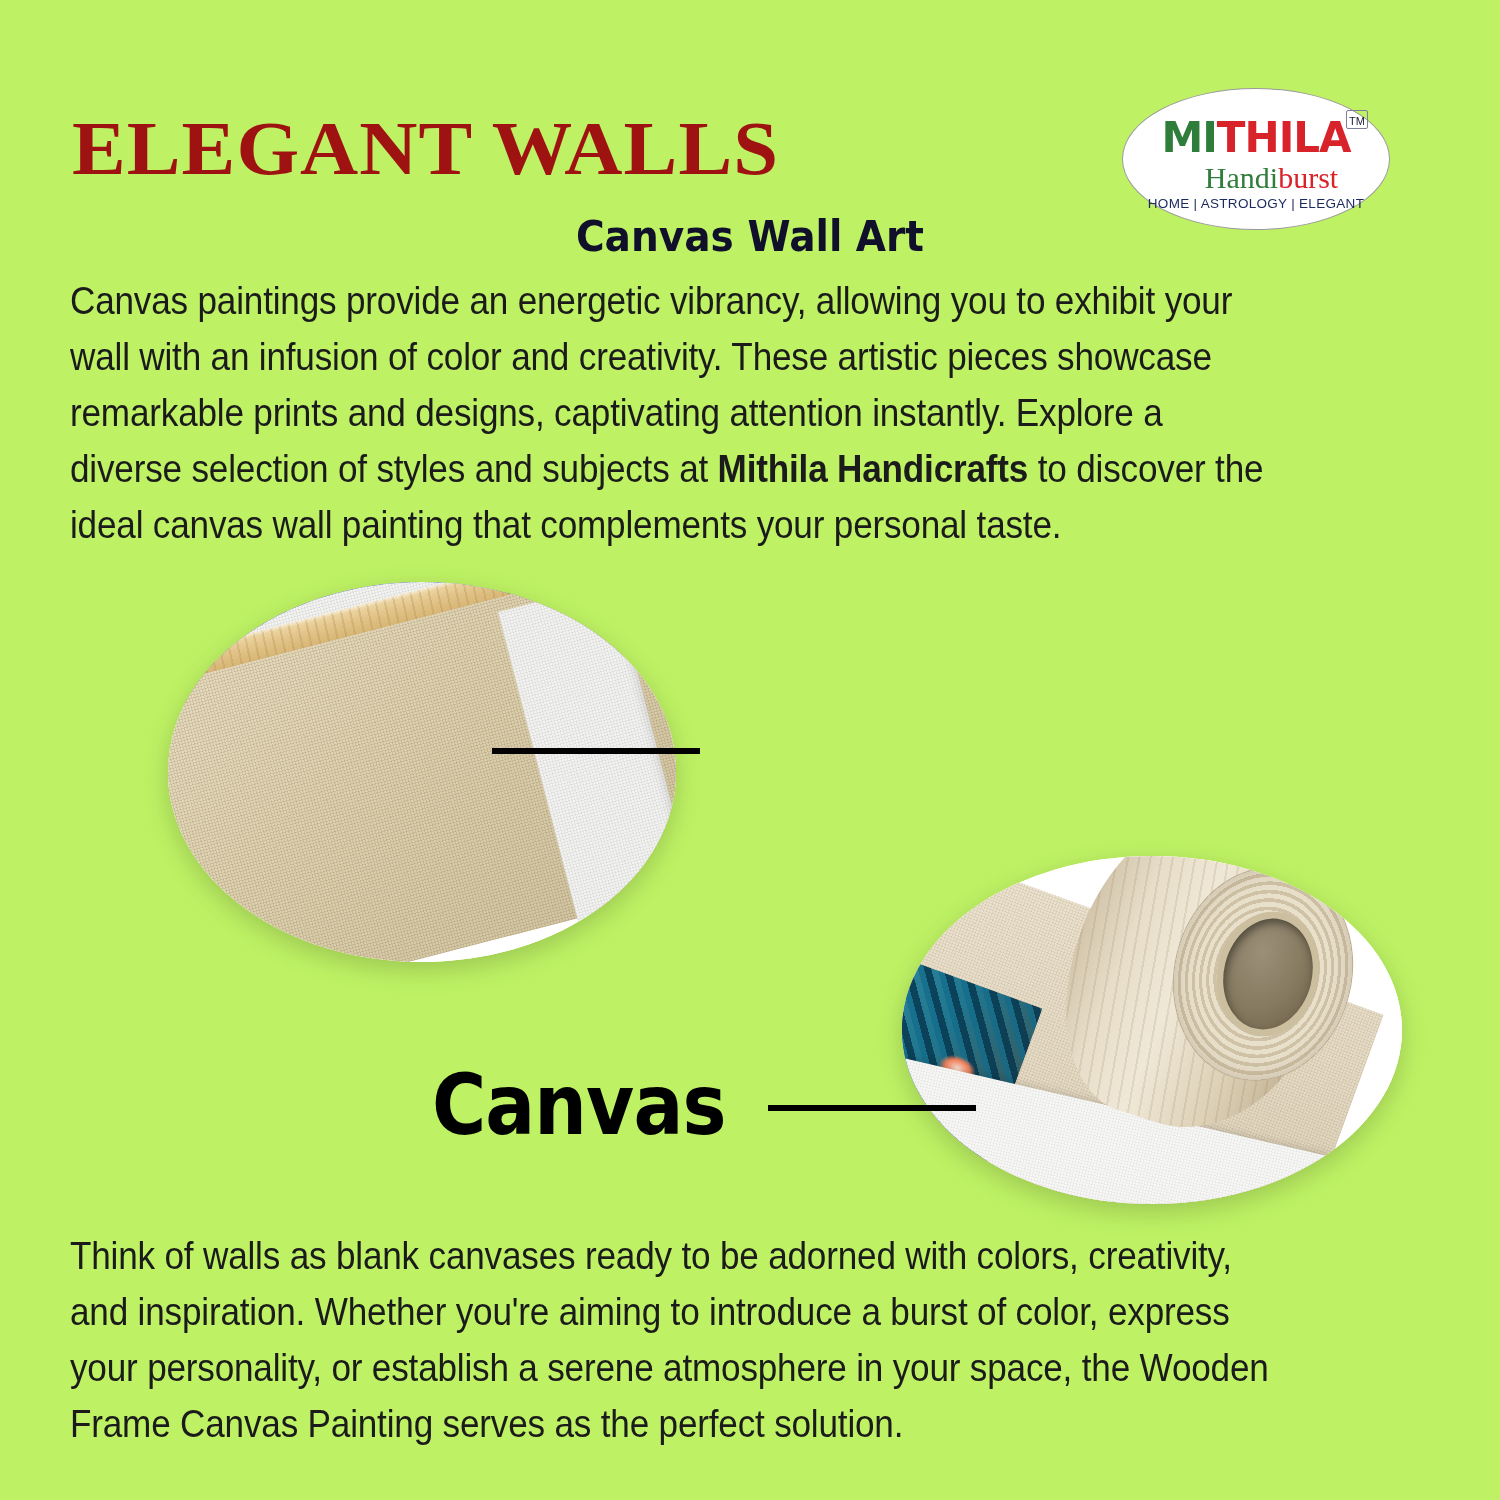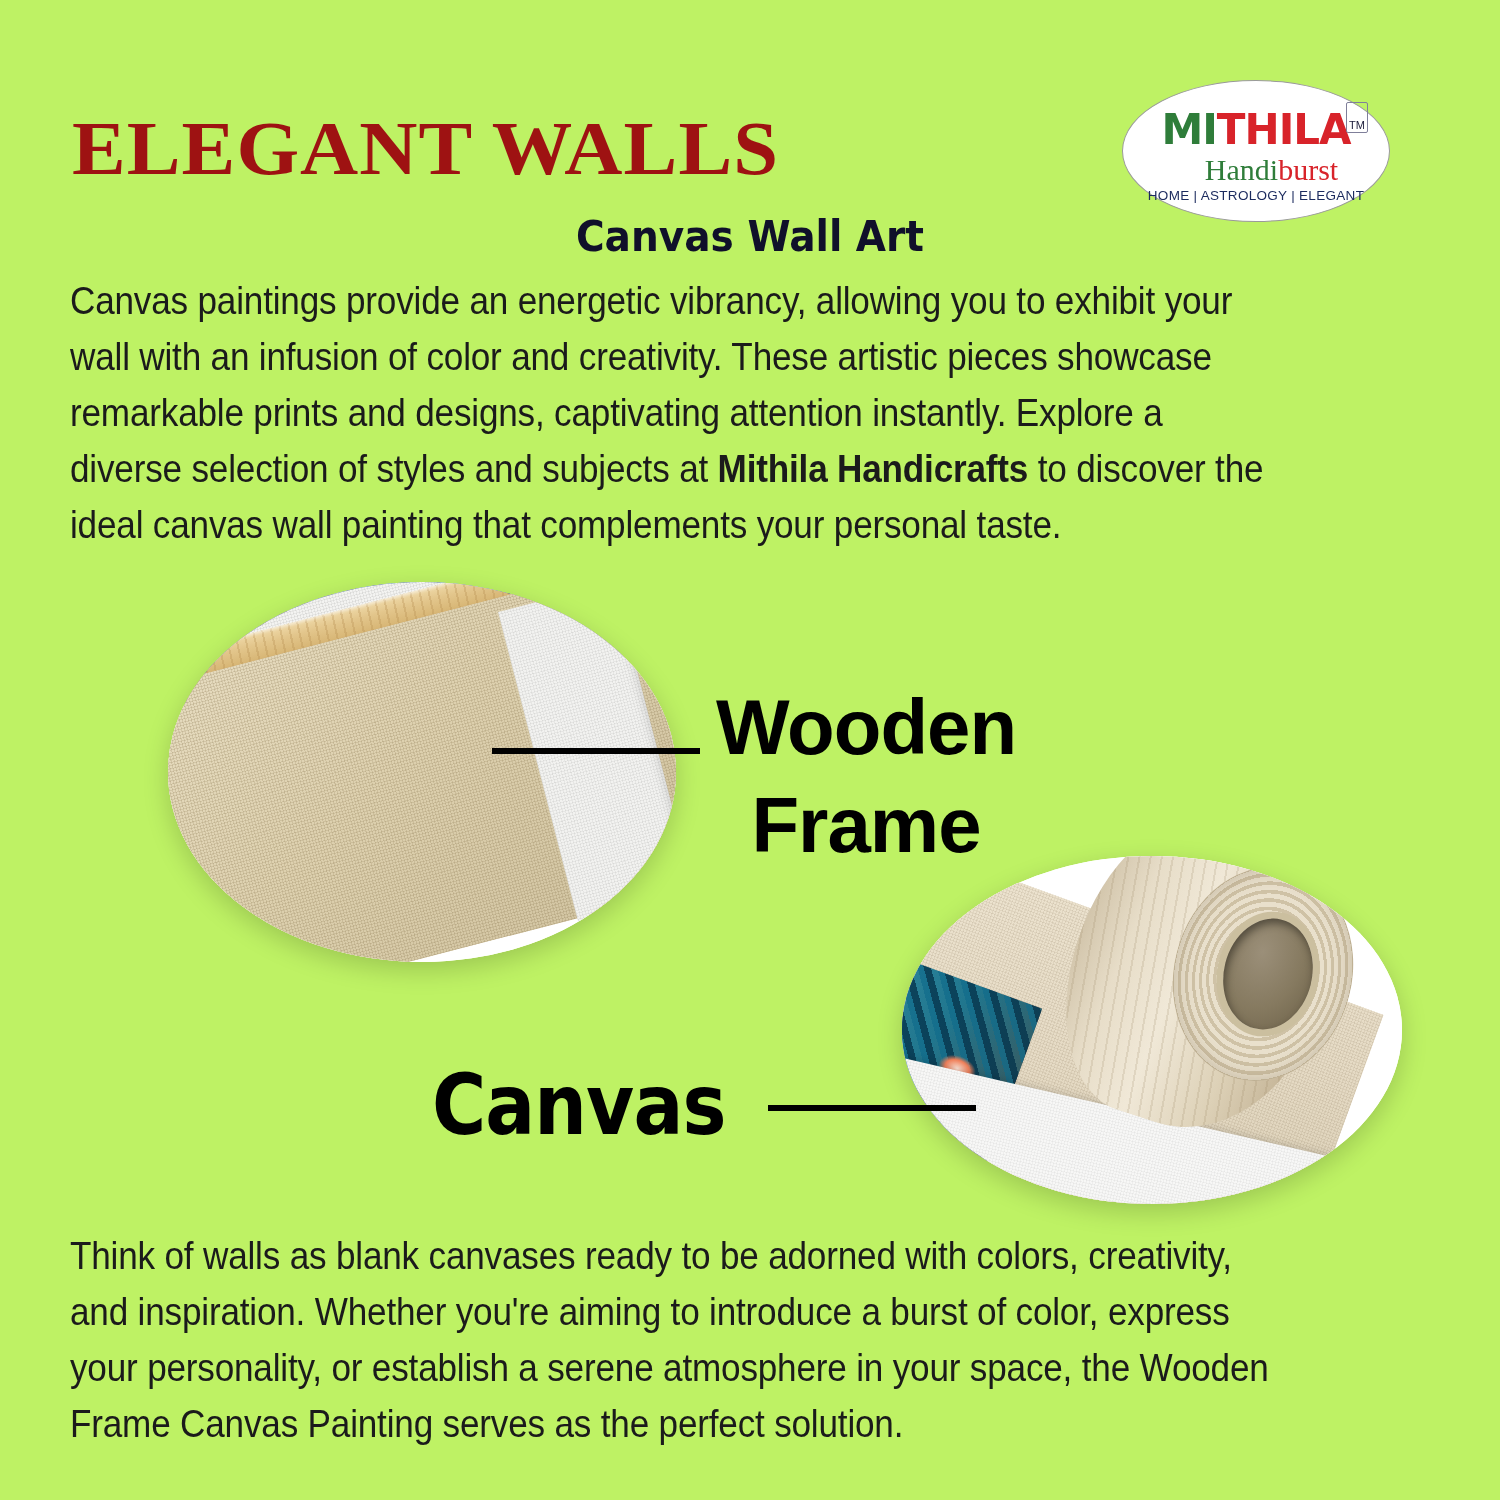--- a/index.html
+++ b/index.html
@@ -35,21 +35,21 @@
     color: #9e1212;
     transform: scaleX(1.06);
     transform-origin: left center;
     white-space: nowrap;
   }
 
   
   .logo {
     position: absolute;
     left: 1122px;
-    top: 80px;
+    top: 88px;
     width: 268px;
     height: 142px;
   }
   .logo-oval {
     position: absolute;
     inset: 0;
     border: 1.6px solid #9a9a9a;
     border-radius: 50%;
     background: #ffffff;
     box-sizing: border-box;
@@ -72,21 +72,21 @@
   .logo-tm {
     position: absolute;
     right: 22px;
     top: 22px;
     font-family: "Liberation Sans", sans-serif;
     font-size: 11px;
     font-weight: normal;
     color: #1b1b3a;
     border: 1px solid #7f7f9a;
     border-radius: 2px;
-    padding: 16px 2px 1px 2px;
+    padding: 4px 2px 1px 2px;
     line-height: 12px;
   }
   .logo-sub {
     position: absolute;
     left: 0;
     right: 0;
     top: 74px;
     text-align: center;
     font-family: "Liberation Serif", "DejaVu Serif", serif;
     font-size: 30px;
@@ -446,22 +446,20 @@
     <div class="staple" style="left:330px;top:118px;"></div>
     <div class="staple" style="left:386px;top:192px;"></div>
     <div class="staple" style="left:318px;top:330px;"></div>
     <div class="wood"></div>
     <div class="wood-inner"></div>
     <div class="linen"></div>
     <div class="sidewall"></div>
   </div>
 
   <div class="leader" id="leader-wooden"></div>
-  <div class="callout" id="label-wooden-frame">Wooden
-Frame</div>
 
   <div class="circle-shadow" style="left:902px;top:856px;width:500px;height:348px;"></div>
   <div class="circle" id="roll-photo">
     <div class="bg"></div>
     <div class="sheet-back"></div>
     <div class="sheet-art"></div>
     <div class="sheet-front"></div>
     <div class="roll-body"></div>
     <div class="roll-end"></div>
     <div class="roll-core"></div>

